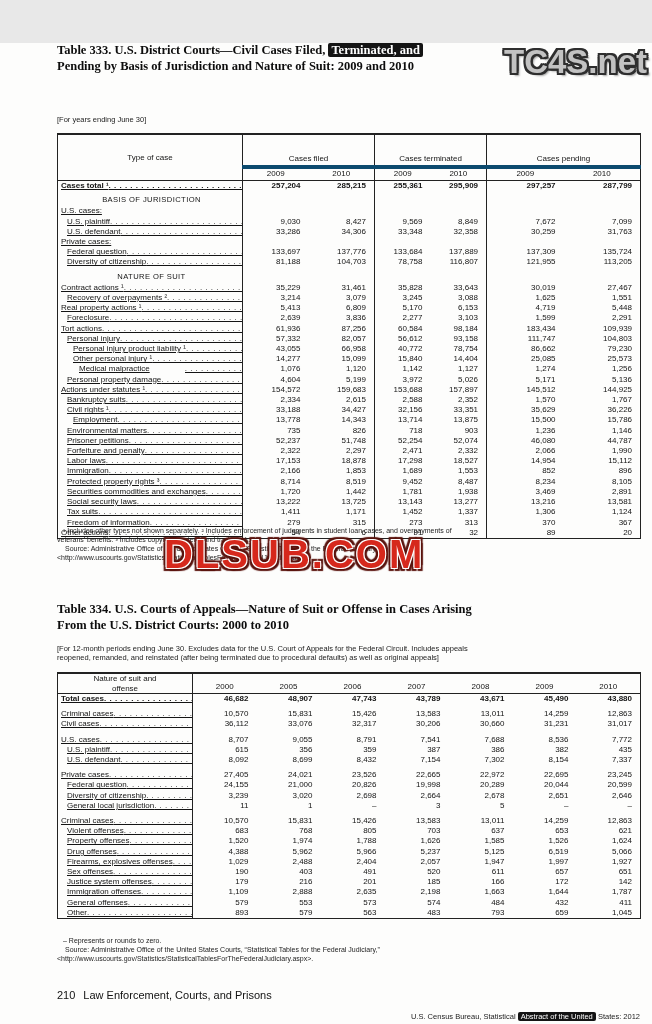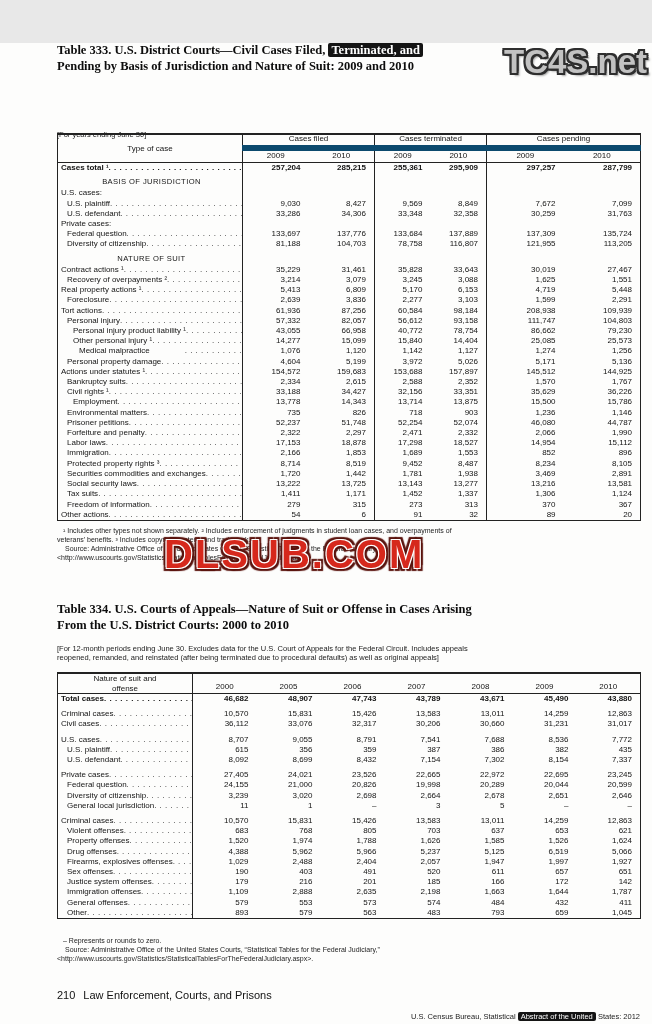--- a/index.html
+++ b/index.html
@@ -27,37 +27,37 @@
     border: 1px solid #222; border-top: 2px solid #222;
   }
   table.stat th { font-weight: normal; }
   .stubhead {
     text-align: center; vertical-align: middle;
     border-right: 1px solid #222; border-bottom: 1px solid #222;
   }
   .stubhead-inner { width: 74px; margin: 0 auto; line-height: 9.5px; }
   .ghead {
     text-align: center; border-left: 1px solid #222;
-    border-bottom: 6px solid #0c4a6e; padding: 0 0 1px; line-height: 8.5px;
+    border-bottom: 4px solid #0c4a6e; padding: 20px 0 1px; line-height: 8.5px;
   }
   .yhead {
     text-align: center; vertical-align: bottom;
     border-bottom: 1px solid #222; padding: 1px 0 2px; line-height: 8.5px;
   }
   .sepL { border-left: 1px solid #222; }
 
   tbody td { vertical-align: bottom; }
   .t333 tbody td { height: 10.2px; line-height: 10.2px; }
   .t334 tbody td { height: 10.2px; line-height: 10.2px; }
   td.stub { border-right: 1px solid #222; padding-left: 3px; overflow: hidden; }
   td.num { text-align: right; padding-right: 8px; white-space: nowrap; }
   td.sep { border-left: 1px solid #222; }
   .bold { font-weight: bold; }
 
-  .lbl { display: flex; align-items: baseline; white-space: nowrap; overflow: hidden; }
+  .lbl { display: flex; align-items: baseline; white-space: nowrap; overflow: hidden; text-decoration: underline; }
   .lbl .txt { flex: 0 0 auto; }
   .lbl .dots { flex: 1 1 auto; overflow: hidden; min-width: 0; }
   .lbl .dots::before {
     content: " . . . . . . . . . . . . . . . . . . . . . . . . . . . . . . . . . . . . . . . . . . . . . . . . . . . . . . . . . . . .";
     letter-spacing: 0.5px;
   }
   .ind1 { padding-left: 6px; } .ind2 { padding-left: 12px; } .ind3 { padding-left: 18px; gap: 35px; }
   .section-label { text-align: center; padding: 4px 0 1px; font-size: 7.6px; letter-spacing: 0.4px; }
   tr.spacer td { height: 5px !important; line-height: 5px !important; }
 
@@ -96,21 +96,21 @@
 </head>
 <body>
 
 <div id="screen">
 
   <div class="abs tbl-title" id="t333-title">
     <div><span>Table 333. U.S. District Courts—Civil Cases Filed, </span><span class="inv">Terminated, and</span></div>
     <div>Pending by Basis of Jurisdiction and Nature of Suit: 2009 and 2010</div>
   </div>
 
-  <div class="abs bracket-note" id="t333-note" style="top:87px">[For years ending June 30]</div>
+  <div class="abs bracket-note" id="t333-note" style="top:72px">[For years ending June 30]</div>
 
   <div class="abs" id="t333-table" style="top:90px">
     <table class="stat t333">
       <colgroup>
         <col style="width:185px">
           <col style="width:66px">
           <col style="width:66px">
         <col style="width:56px">
           <col style="width:56px">
           <col style="width:77px">
@@ -313,21 +313,21 @@
             <td class="stub">
               <div class="lbl ind0">
                 <span class="txt">Tort actions</span>
                 <span class="dots"></span>
               </div>
             </td>
             <td class="num">61,936</td>
             <td class="num">87,256</td>
             <td class="num sep">60,584</td>
             <td class="num">98,184</td>
-            <td class="num sep">208,938</td>
+            <td class="num sep">183,434</td>
             <td class="num">109,939</td>
           </tr>
           <tr>
             <td class="stub">
               <div class="lbl ind1">
                 <span class="txt">Personal injury</span>
                 <span class="dots"></span>
               </div>
             </td>
             <td class="num">57,332</td>

